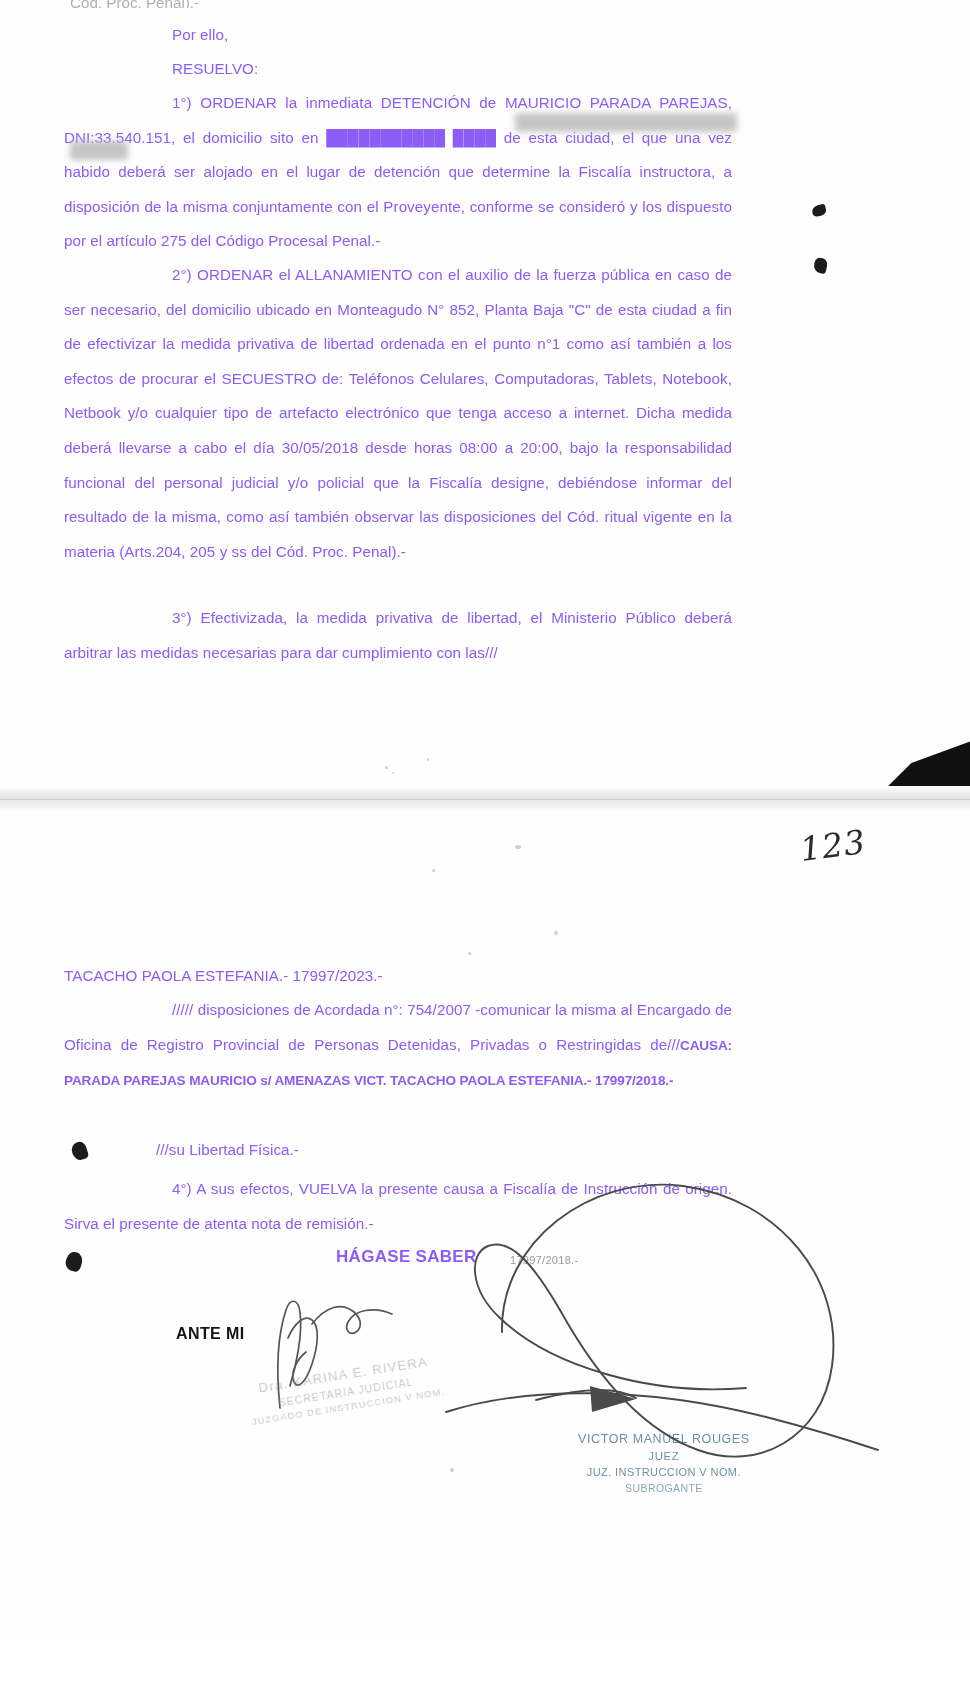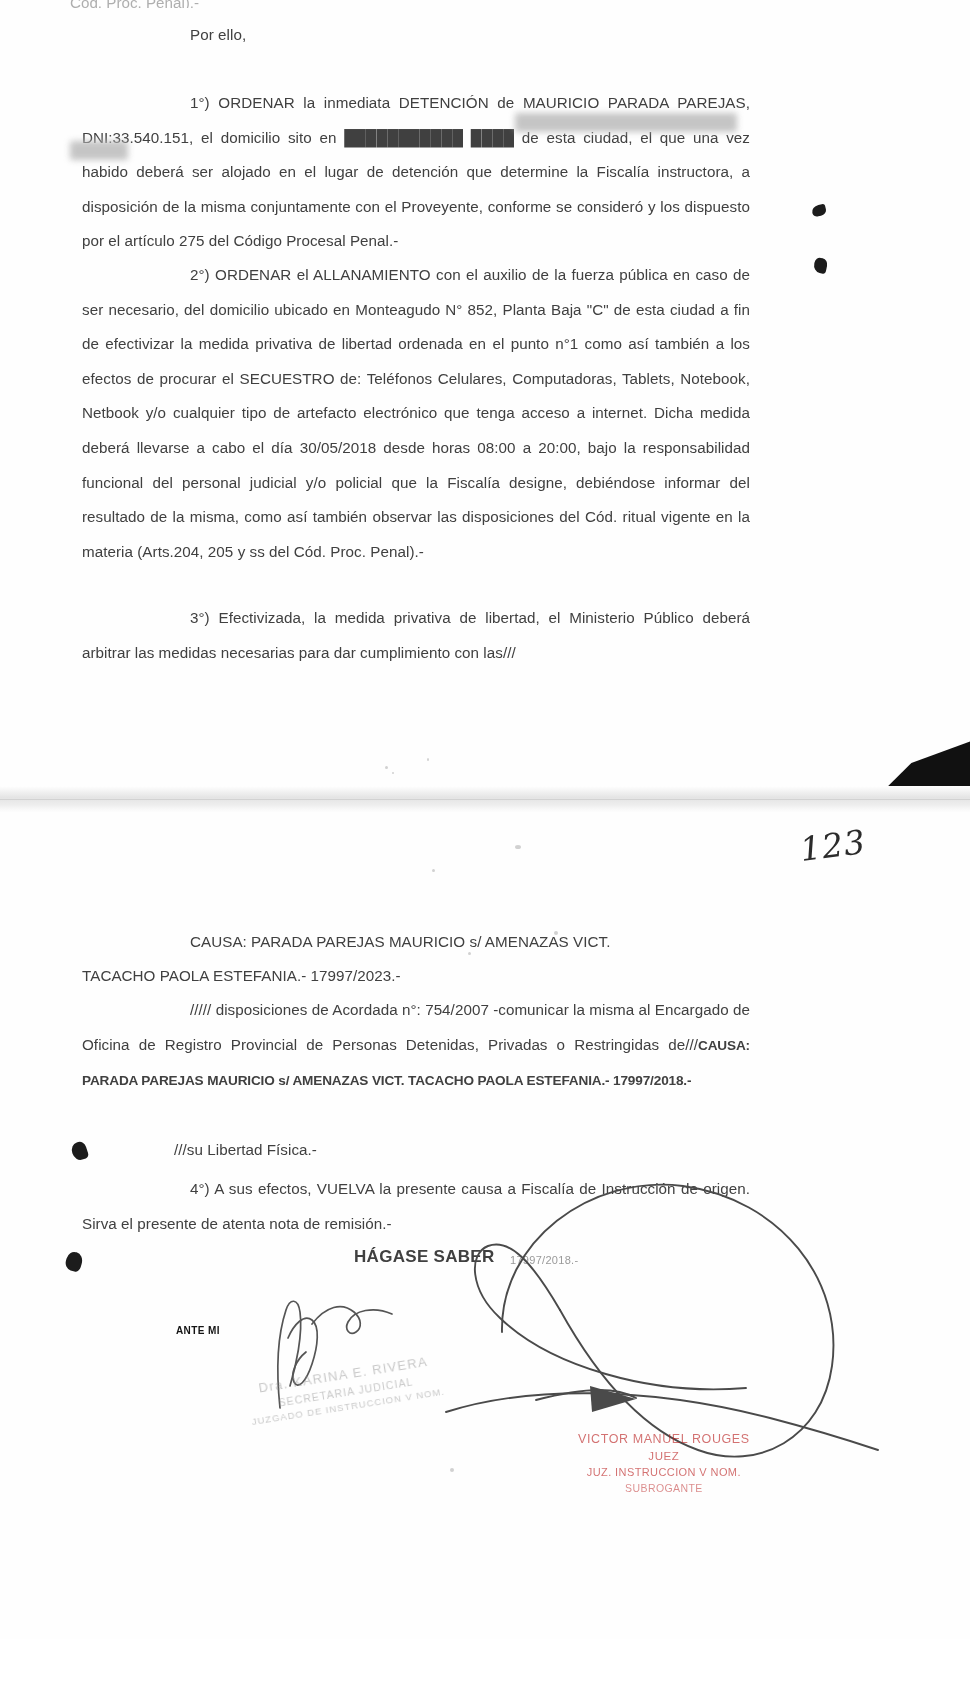--- a/index.html
+++ b/index.html
@@ -45,27 +45,27 @@
   #divider-line {
     position: absolute;
     left: 0;
     top: 799px;
     width: 970px;
     height: 1px;
     background: #d2d2d2;
   }
   .blk {
     position: absolute;
-    left: 82px;
+    left: 64px;
     width: 668px;
     font-size: 15.2px;
     line-height: 34.6px;
     text-align: justify;
     text-justify: inter-word;
-    color: #404040;
+    color: #8b5cf6;
     letter-spacing: .05px;
   }
   .indent { display: inline-block; width: 108px; }
   .b { font-weight: bold; }
   .small-b {
     font-weight: bold;
     font-size: 13.6px;
     letter-spacing: -.15px;
   }
 
@@ -172,21 +172,21 @@
   }
   #stamp-secretary .s1 { font-size: 13px; letter-spacing: 1.3px; }
   #stamp-secretary .s2 { font-size: 10.5px; letter-spacing: 1.1px; }
   #stamp-secretary .s3 { font-size: 9.5px; letter-spacing: 1px; }
 
   #stamp-judge {
     left: 578px;
     top: 1430px;
     opacity: .62;
     filter: blur(.35px);
-    color: #b91c1c;
+    color: #0c4a6e;
   }
   #stamp-judge .j1 { font-size: 12.5px; letter-spacing: .6px; }
   #stamp-judge .j2 { font-size: 11.5px; letter-spacing: .6px; }
   #stamp-judge .j3 { font-size: 11px; letter-spacing: .4px; }
   #stamp-judge .j4 { font-size: 10.5px; letter-spacing: .4px; opacity: .8; text-align: center; }
 
   
   #hagase-overstamp {
     position: absolute;
     left: 510px;
@@ -195,38 +195,41 @@
     color: #9a9a9a;
     filter: blur(.55px);
     letter-spacing: .3px;
   }
 
   
   #ante-mi {
     position: absolute;
     left: 176px;
     top: 1325px;
-    font-size: 10px;
+    font-size: 16px;
     font-weight: bold;
     letter-spacing: .4px;
   }
 </style>
 </head>
 <body>
 
 <div id="page">
 
   <div class="scan-sheet" id="sheet-top"></div>
 
   <div id="top-cut">Cód. Proc. Penal).-</div>
 
   <div class="blk" style="top:18px;">
     <span class="indent"></span><span>Por ello,</span>
   </div>
 
+  <div class="blk" style="top:52px;">
+    <span class="indent"></span><span>RESUELVO:</span>
+  </div>
 
   <div class="blk" style="top:86px; text-indent:108px;">1°) ORDENAR la inmediata DETENCIÓN de MAURICIO PARADA PAREJAS, DNI:33.540.151, el domicilio sito en ███████████ ████ de esta ciudad, el que una vez habido deberá ser alojado en el lugar de detención que determine la Fiscalía instructora, a disposición de la misma conjuntamente con el Proveyente, conforme se consideró y los dispuesto por el artículo 275 del Código Procesal Penal.-</div>
 
   <div class="redaction" id="redact-1"></div>
   <div class="redaction" id="redact-2"></div>
 
   <div class="blk" style="top:258px; text-indent:108px;">2°) ORDENAR el ALLANAMIENTO con el auxilio de la fuerza pública en caso de ser necesario, del domicilio ubicado en Monteagudo N° 852, Planta Baja "C" de esta ciudad a fin de efectivizar la medida privativa de libertad ordenada en el punto n°1 como así también a los efectos de procurar el SECUESTRO de: Teléfonos Celulares, Computadoras, Tablets, Notebook, Netbook y/o cualquier tipo de artefacto electrónico que tenga acceso a internet.  Dicha medida deberá llevarse a cabo el día 30/05/2018 desde horas 08:00 a 20:00, bajo la responsabilidad funcional del personal judicial y/o policial que la Fiscalía designe, debiéndose informar del resultado de la misma, como así también observar las disposiciones del Cód. ritual vigente en la materia (Arts.204, 205 y ss del Cód. Proc. Penal).-</div>
 
   <div class="blk" style="top:601px; text-indent:108px;">3°) Efectivizada, la medida privativa de libertad, el Ministerio Público deberá arbitrar las medidas necesarias para dar cumplimiento con las///</div>
 
@@ -243,23 +246,20 @@
 
   <div class="scan-sheet" id="sheet-bottom"></div>
 
   <div id="folio-number">123</div>
 
   <div class="speck" style="left:515px; top:845px; width:6px; height:4px;"></div>
   <div class="speck" style="left:554px; top:931px; width:4px; height:4px;"></div>
   <div class="speck" style="left:468px; top:952px; width:3px; height:3px;"></div>
   <div class="speck" style="left:432px; top:869px; width:3px; height:3px;"></div>
 
-  <div class="blk" style="top:925px;">
-    <span class="indent"></span><span>CAUSA: PARADA PAREJAS MAURICIO s/ AMENAZAS VICT.</span>
-  </div>
   <div class="blk" style="top:959px;">
     <span>TACACHO PAOLA ESTEFANIA.- 17997/2023.-</span>
   </div>
 
   <div class="blk" style="top:993px; text-indent:108px;">
     <span>///// disposiciones de Acordada n°: 754/2007 -comunicar la misma al Encargado de Oficina de Registro Provincial de Personas Detenidas, Privadas o Restringidas de///</span><span class="small-b">CAUSA: PARADA PAREJAS MAURICIO s/ AMENAZAS VICT. TACACHO PAOLA ESTEFANIA.- 17997/2018.-</span>
   </div>
 
   <div class="blk" style="top:1133px;">
     <span style="display:inline-block;width:92px;"></span><span>///su Libertad Física.-</span>

